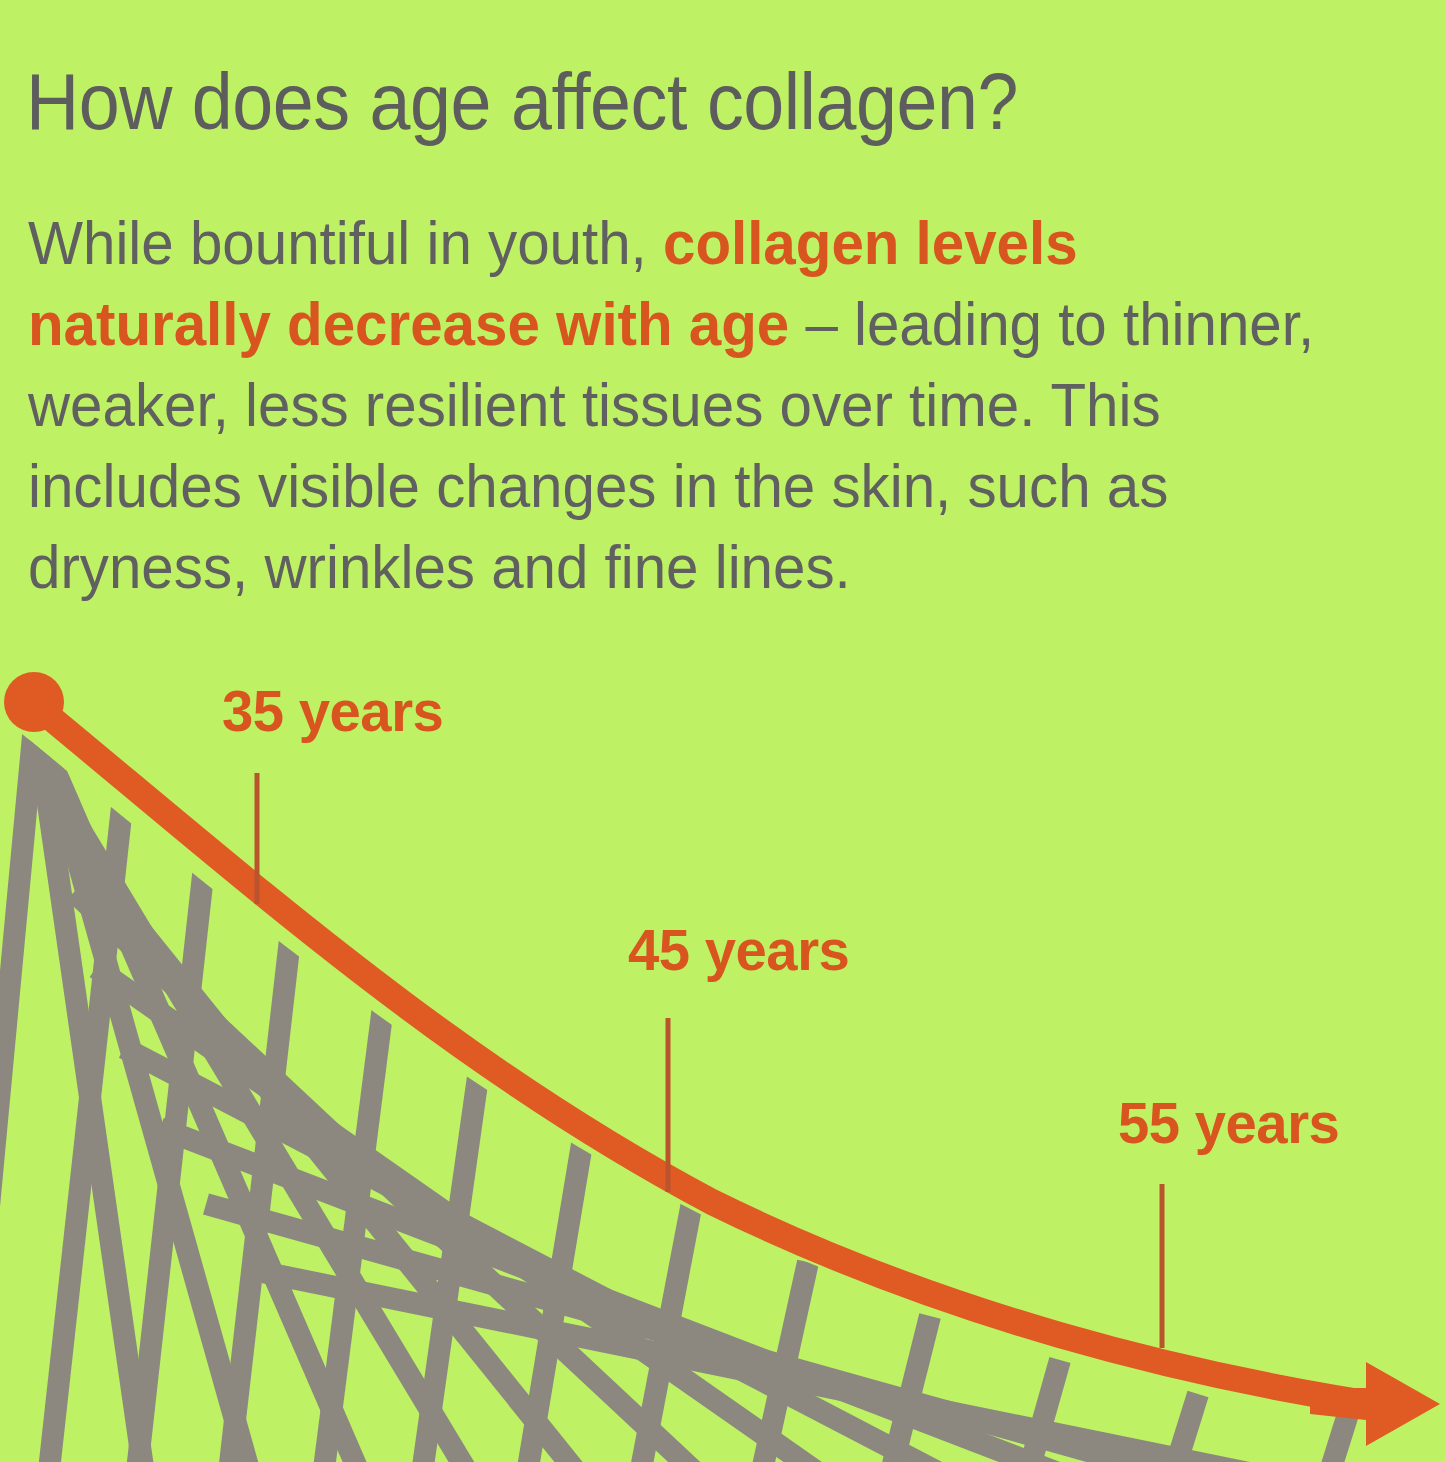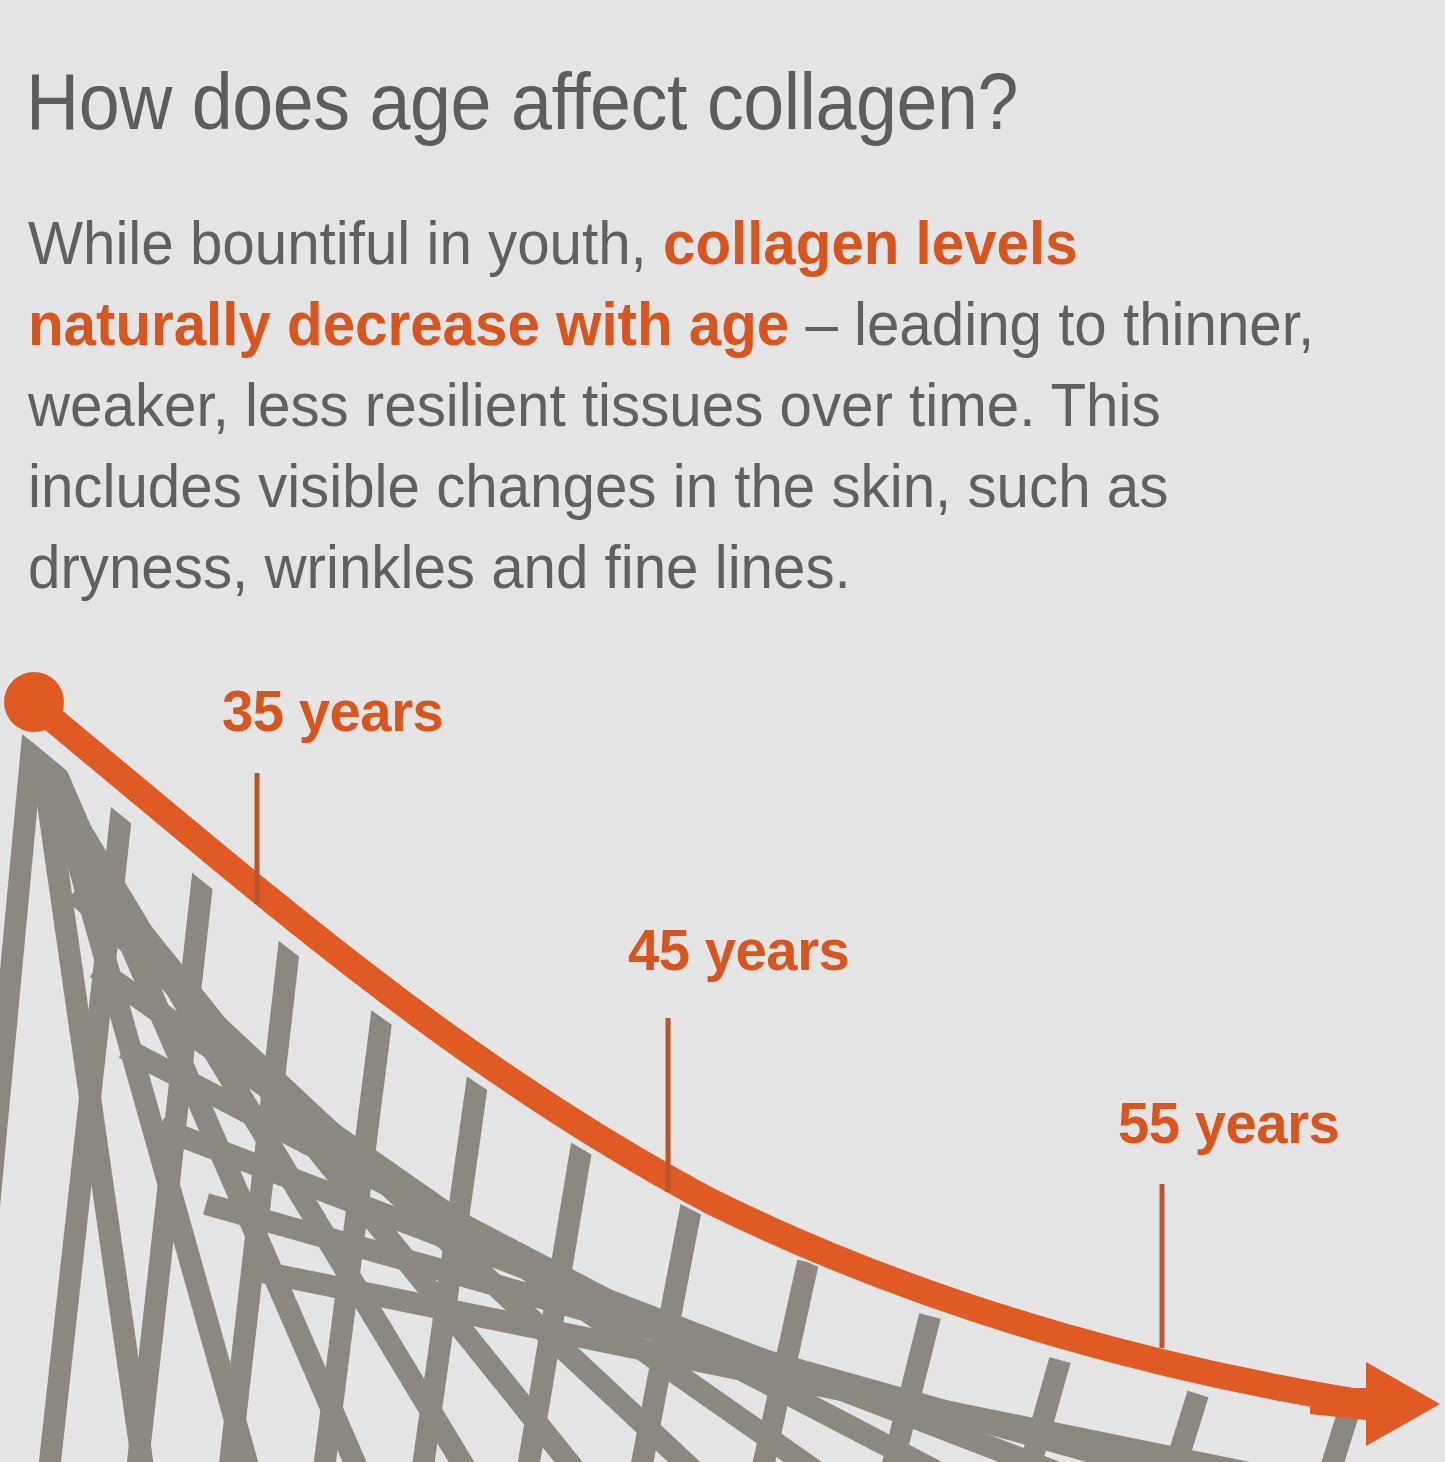--- a/index.html
+++ b/index.html
@@ -7,21 +7,21 @@
     padding: 0;
     background: #ffffff;
   }
   body {
     font-family: "Liberation Sans", sans-serif;
   }
   #page {
     position: relative;
     width: 1445px;
     height: 1462px;
-    background: #e5e5e5;
+    background: #bef264;
     overflow: hidden;
   }
 
   
   #heading {
     position: absolute;
     left: 26px;
     top: 2px;
     width: 1400px;
     font-family: "Liberation Sans", sans-serif;

